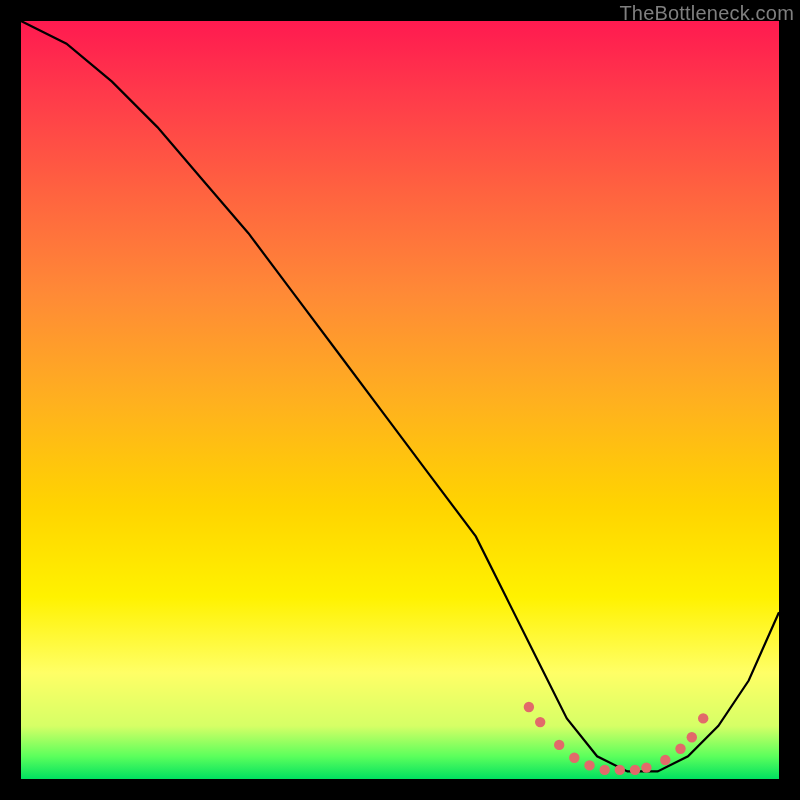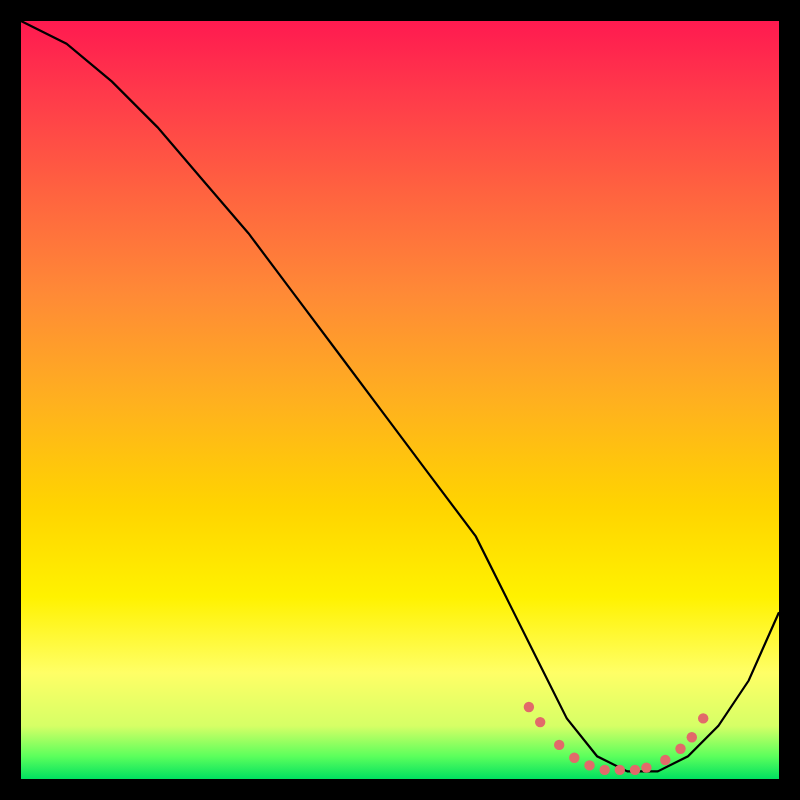--- a/index.html
+++ b/index.html
@@ -77,13 +77,14 @@
           <circle cx="614.0" cy="748.9" r="5.2" fill="#e26a6a"></circle>
           <circle cx="625.4" cy="746.6" r="5.2" fill="#e26a6a"></circle>
           <circle cx="644.3" cy="739.0" r="5.2" fill="#e26a6a"></circle>
           <circle cx="659.5" cy="727.7" r="5.2" fill="#e26a6a"></circle>
           <circle cx="670.8" cy="716.3" r="5.2" fill="#e26a6a"></circle>
           <circle cx="682.2" cy="697.4" r="5.2" fill="#e26a6a"></circle>
         </g>
     </svg>
   </div>
 
+  <div class="watermark">TheBottleneck.com</div>
 </div>
 
 </body></html>

